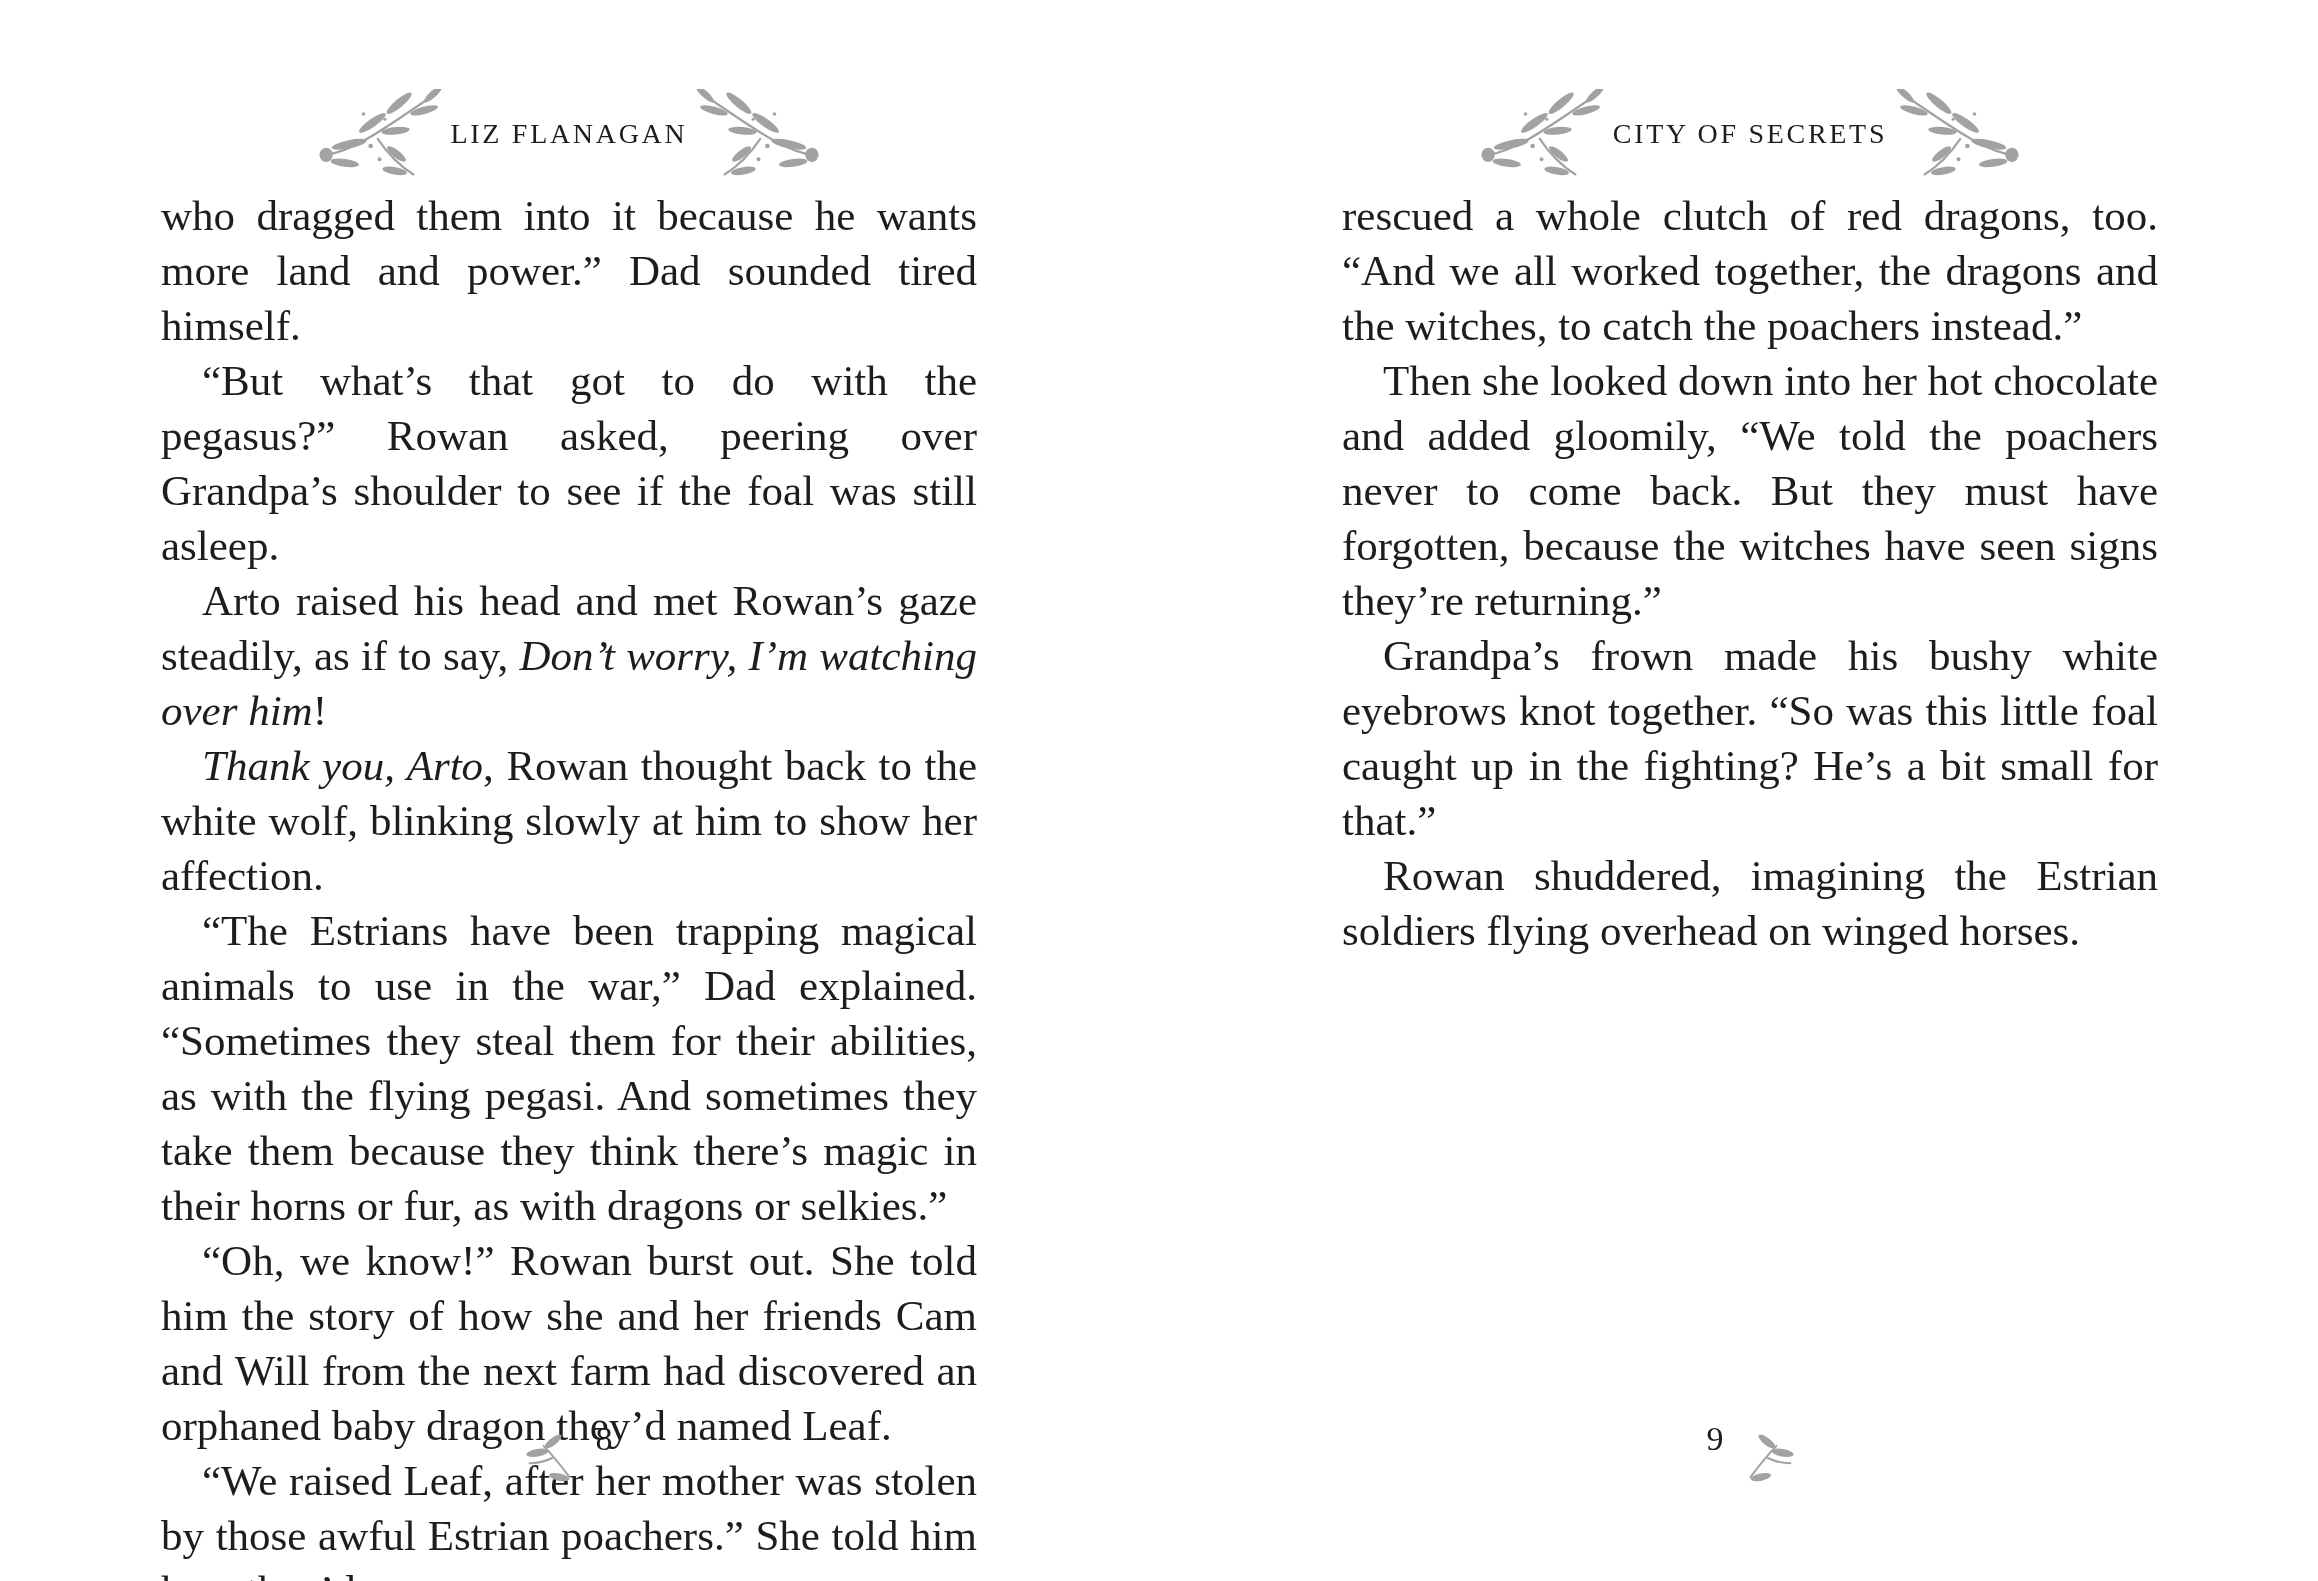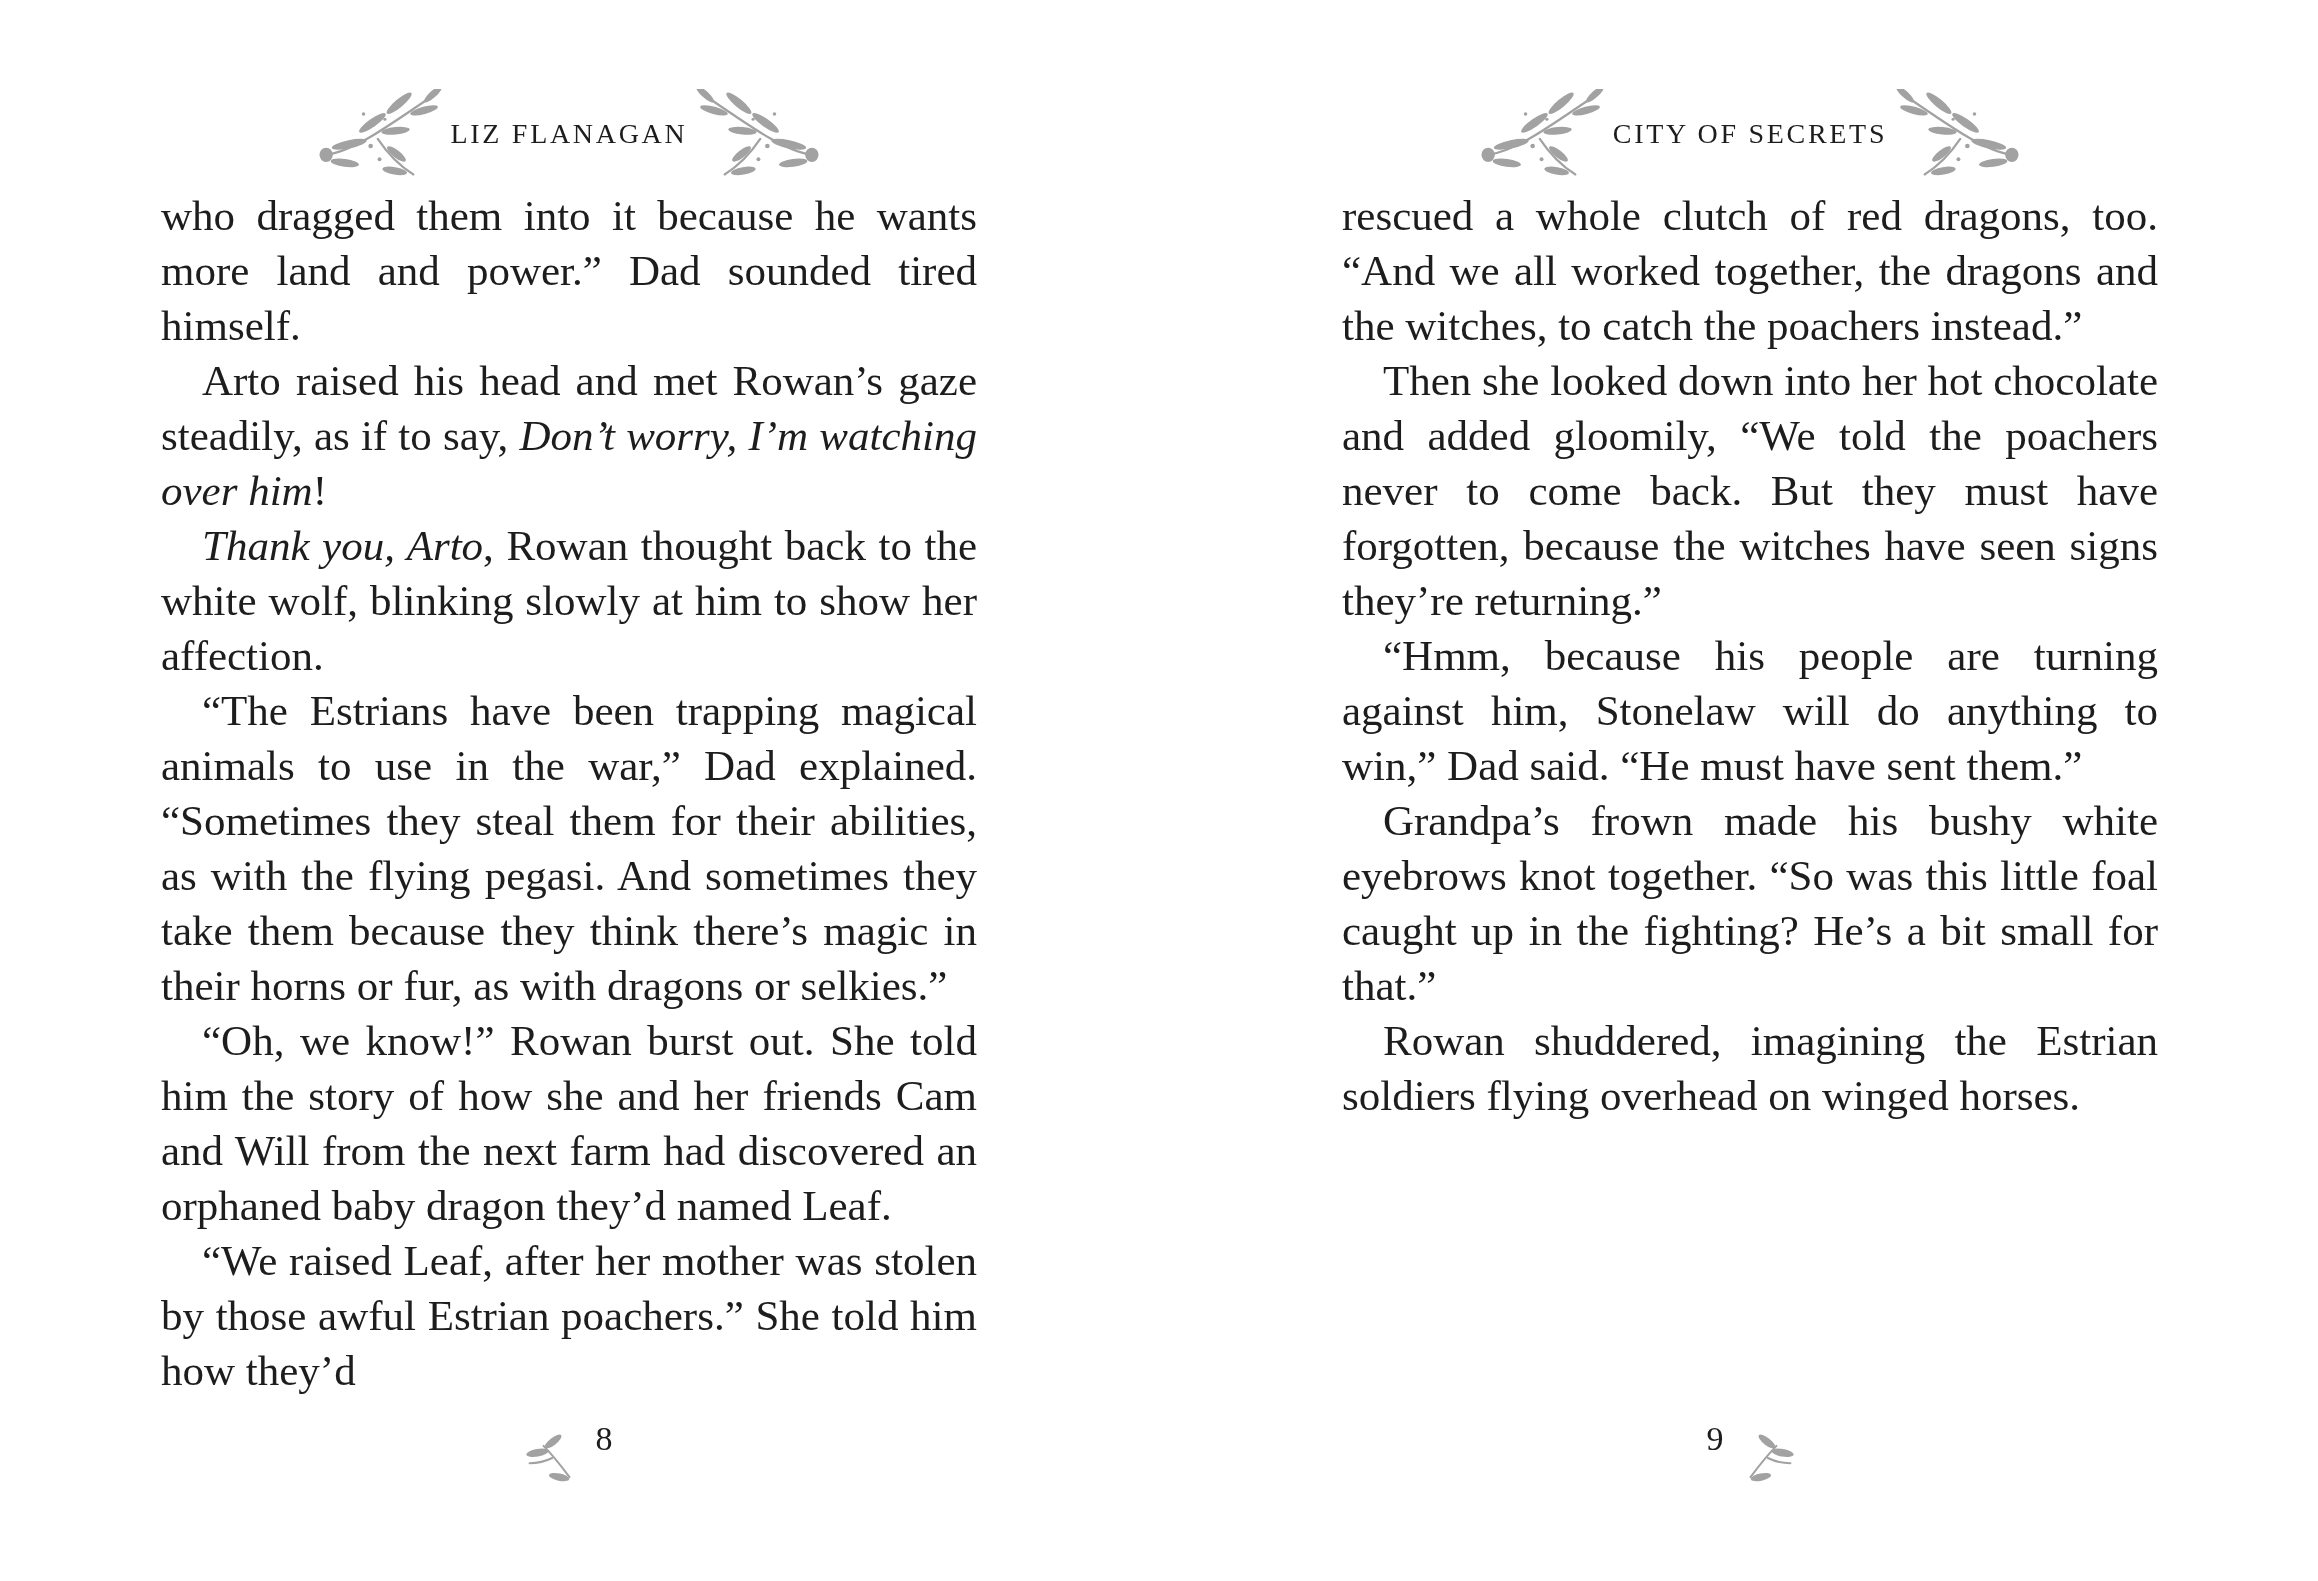--- a/index.html
+++ b/index.html
@@ -154,20 +154,21 @@
             <use href="#sprig"></use>
           </svg>
         <h1 class="running-head">LIZ FLANAGAN</h1>
         <svg class="orn flip" viewBox="0 0 150 100" width="134" height="89">
             <use href="#sprig"></use>
           </svg>
       </header>
 
       <div class="text-block" id="left-paragraphs">
           <p class="cont"><span>who dragged them into it because he wants more land and power.” Dad sounded tired himself.</span></p>
+          <p class="indent"><span>“But what’s that got to do with the pegasus?” Rowan asked, peering over Grandpa’s shoulder to see if the foal was still asleep.</span></p>
           <p class="indent"><span>Arto raised his head and met Rowan’s gaze steadily, as if to say, </span><i>Don’t worry, I’m watching over him</i><span>!</span></p>
           <p class="indent"><i>Thank you, Arto</i><span>, Rowan thought back to the white wolf, blinking slowly at him to show her affection.</span></p>
           <p class="indent"><span>“The Estrians have been trapping magical animals to use in the war,” Dad explained. “Sometimes they steal them for their abilities, as with the flying pegasi. And sometimes they take them because they think there’s magic in their horns or fur, as with dragons or selkies.”</span></p>
           <p class="indent"><span>“Oh, we know!” Rowan burst out. She told him the story of how she and her friends Cam and Will from the next farm had discovered an orphaned baby dragon they’d named Leaf.</span></p>
           <p class="indent"><span>“We raised Leaf, after her mother was stolen by those awful Estrian poachers.” She told him how they’d</span></p>
         </div>
 
       <footer class="page-footer">
         <svg class="leaf" viewBox="0 0 68 58" width="61" height="52">
             <use href="#leaflet"></use>
@@ -185,21 +186,20 @@
           </svg>
         <h1 class="running-head">CITY OF SECRETS</h1>
         <svg class="orn flip" viewBox="0 0 150 100" width="134" height="89">
             <use href="#sprig"></use>
           </svg>
       </header>
 
       <div class="text-block" id="right-paragraphs">
           <p class="cont"><span>rescued a whole clutch of red dragons, too. “And we all worked together, the dragons and the witches, to catch the poachers instead.”</span></p>
           <p class="indent"><span>Then she looked down into her hot chocolate and added gloomily, “We told the poachers never to come back. But they must have forgotten, because the witches have seen signs they’re returning.”</span></p>
-          <p class="indent"><span>“Hmm, because his people are turning against him, Stonelaw will do anything to win,” Dad said. “He must have sent them.”</span></p>
           <p class="indent"><span>Grandpa’s frown made his bushy white eyebrows knot together. “So was this little foal caught up in the fighting? He’s a bit small for that.”</span></p>
           <p class="indent"><span>Rowan shuddered, imagining the Estrian soldiers flying overhead on winged horses.</span></p>
         </div>
 
       <footer class="page-footer">
         <div class="pagenum">9</div>
         <svg class="leaf flip" viewBox="0 0 68 58" width="61" height="52">
             <use href="#leaflet"></use>
           </svg>
       </footer>

